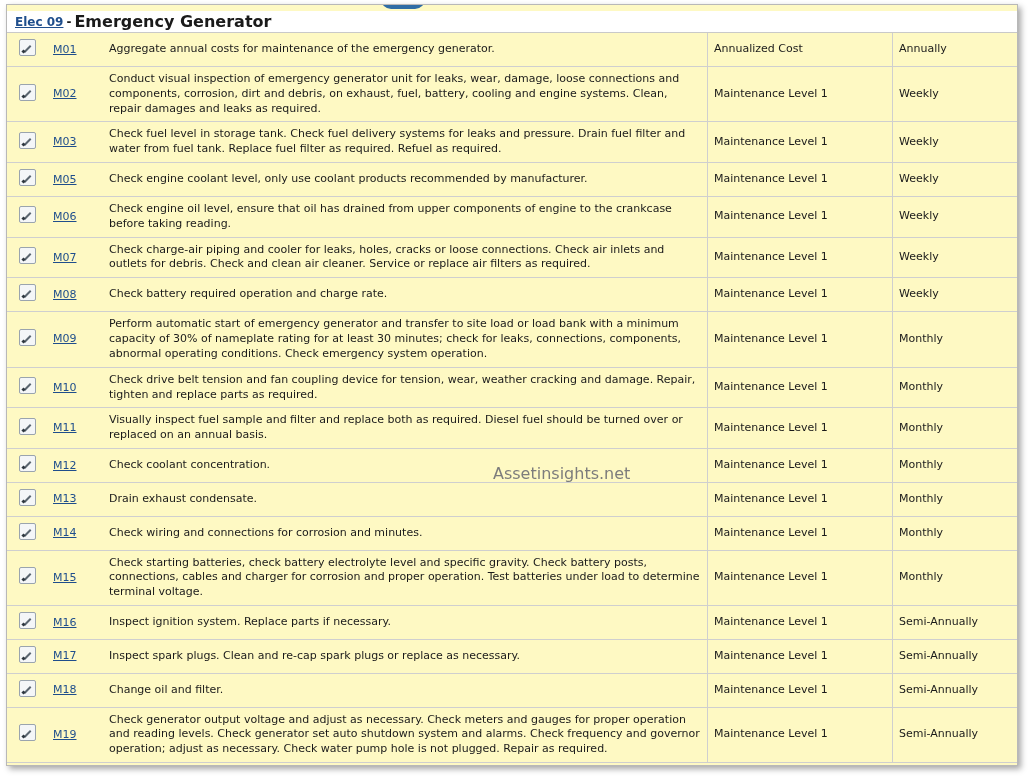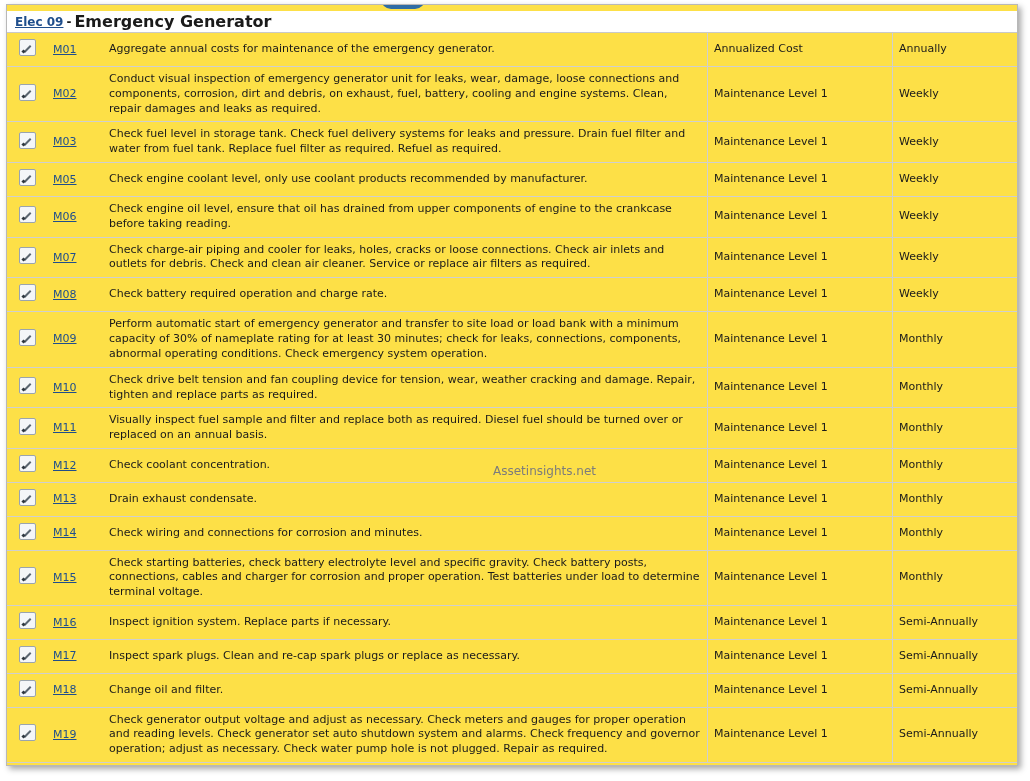--- a/index.html
+++ b/index.html
@@ -15,21 +15,21 @@
     color: #1a1a1a;
     position: relative;
     overflow: hidden;
   }
   .page-frame {
     position: absolute;
     left: 6px;
     top: 4px;
     width: 1012px;
     height: 762px;
-    background: #fde047;
+    background: #fef9c3;
     border: 1px solid #b8b8b8;
     box-sizing: border-box;
     box-shadow: 3px 3px 6px rgba(0,0,0,0.35);
     overflow: hidden;
   }
   .tab-nub {
     position: absolute;
     left: 374px;
     top: -6px;
     width: 44px;
@@ -137,21 +137,21 @@
     text-decoration: underline;
     font-size: 11px;
     cursor: pointer;
     display: inline-block;
     padding-top: 1px;
   }
   .watermark {
     position: absolute;
     left: 486px;
     top: 459px;
-    font-size: 12px;
+    font-size: 16px;
     color: #7c7c7c;
     pointer-events: none;
     white-space: nowrap;
   }
 </style>
 </head>
 <body>
 
 <div class="page-frame">
 

